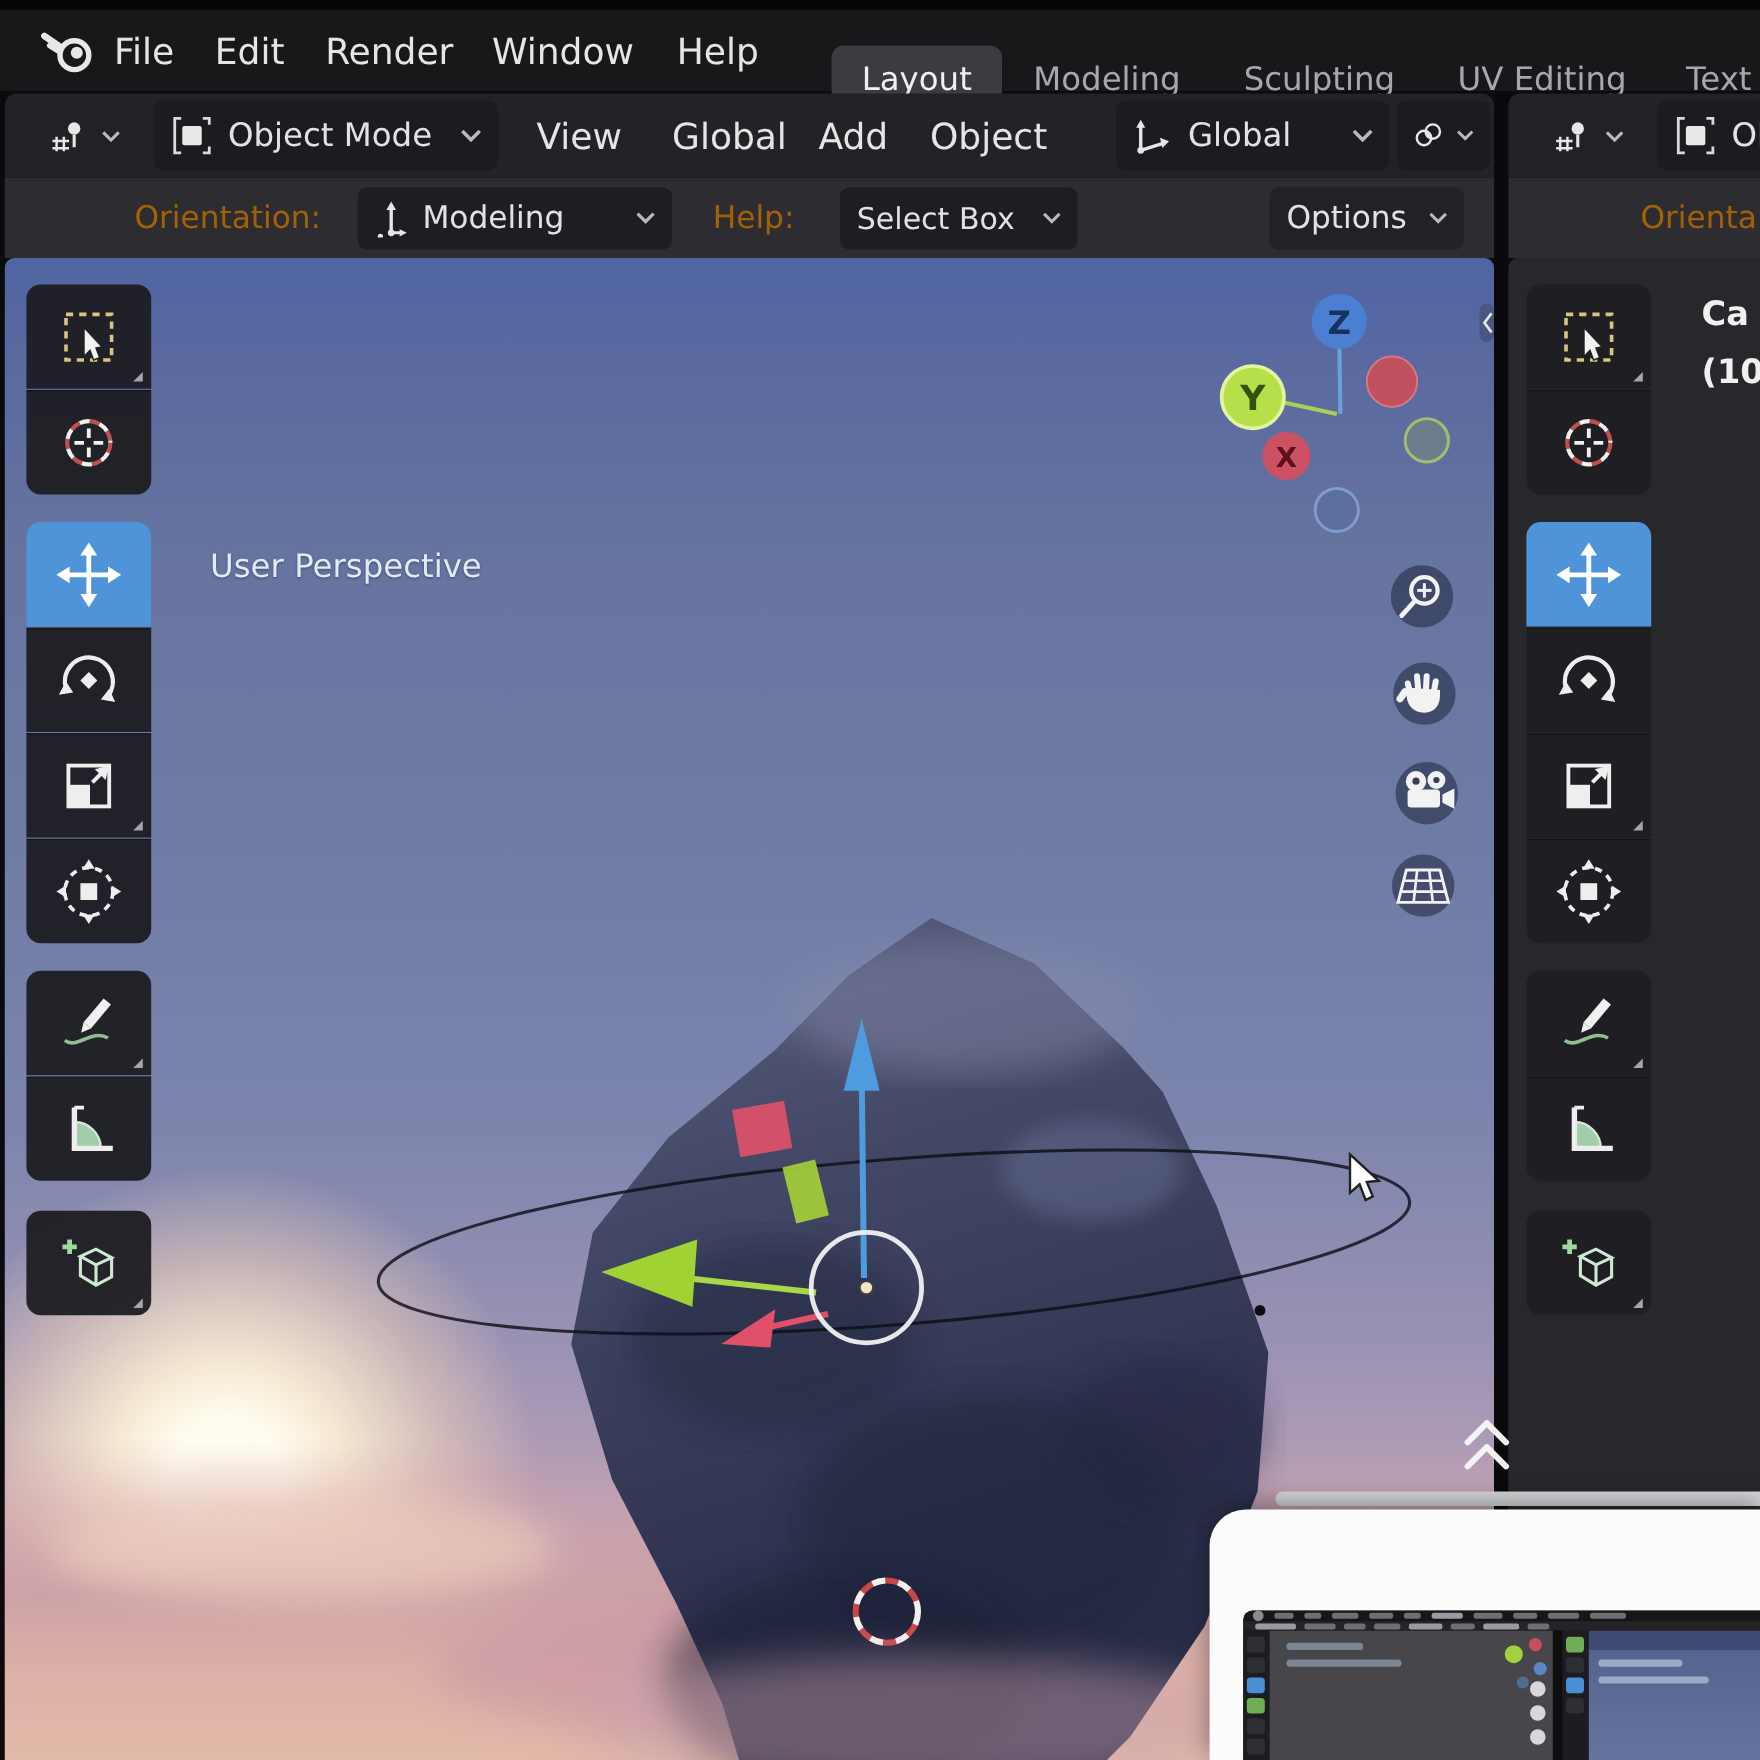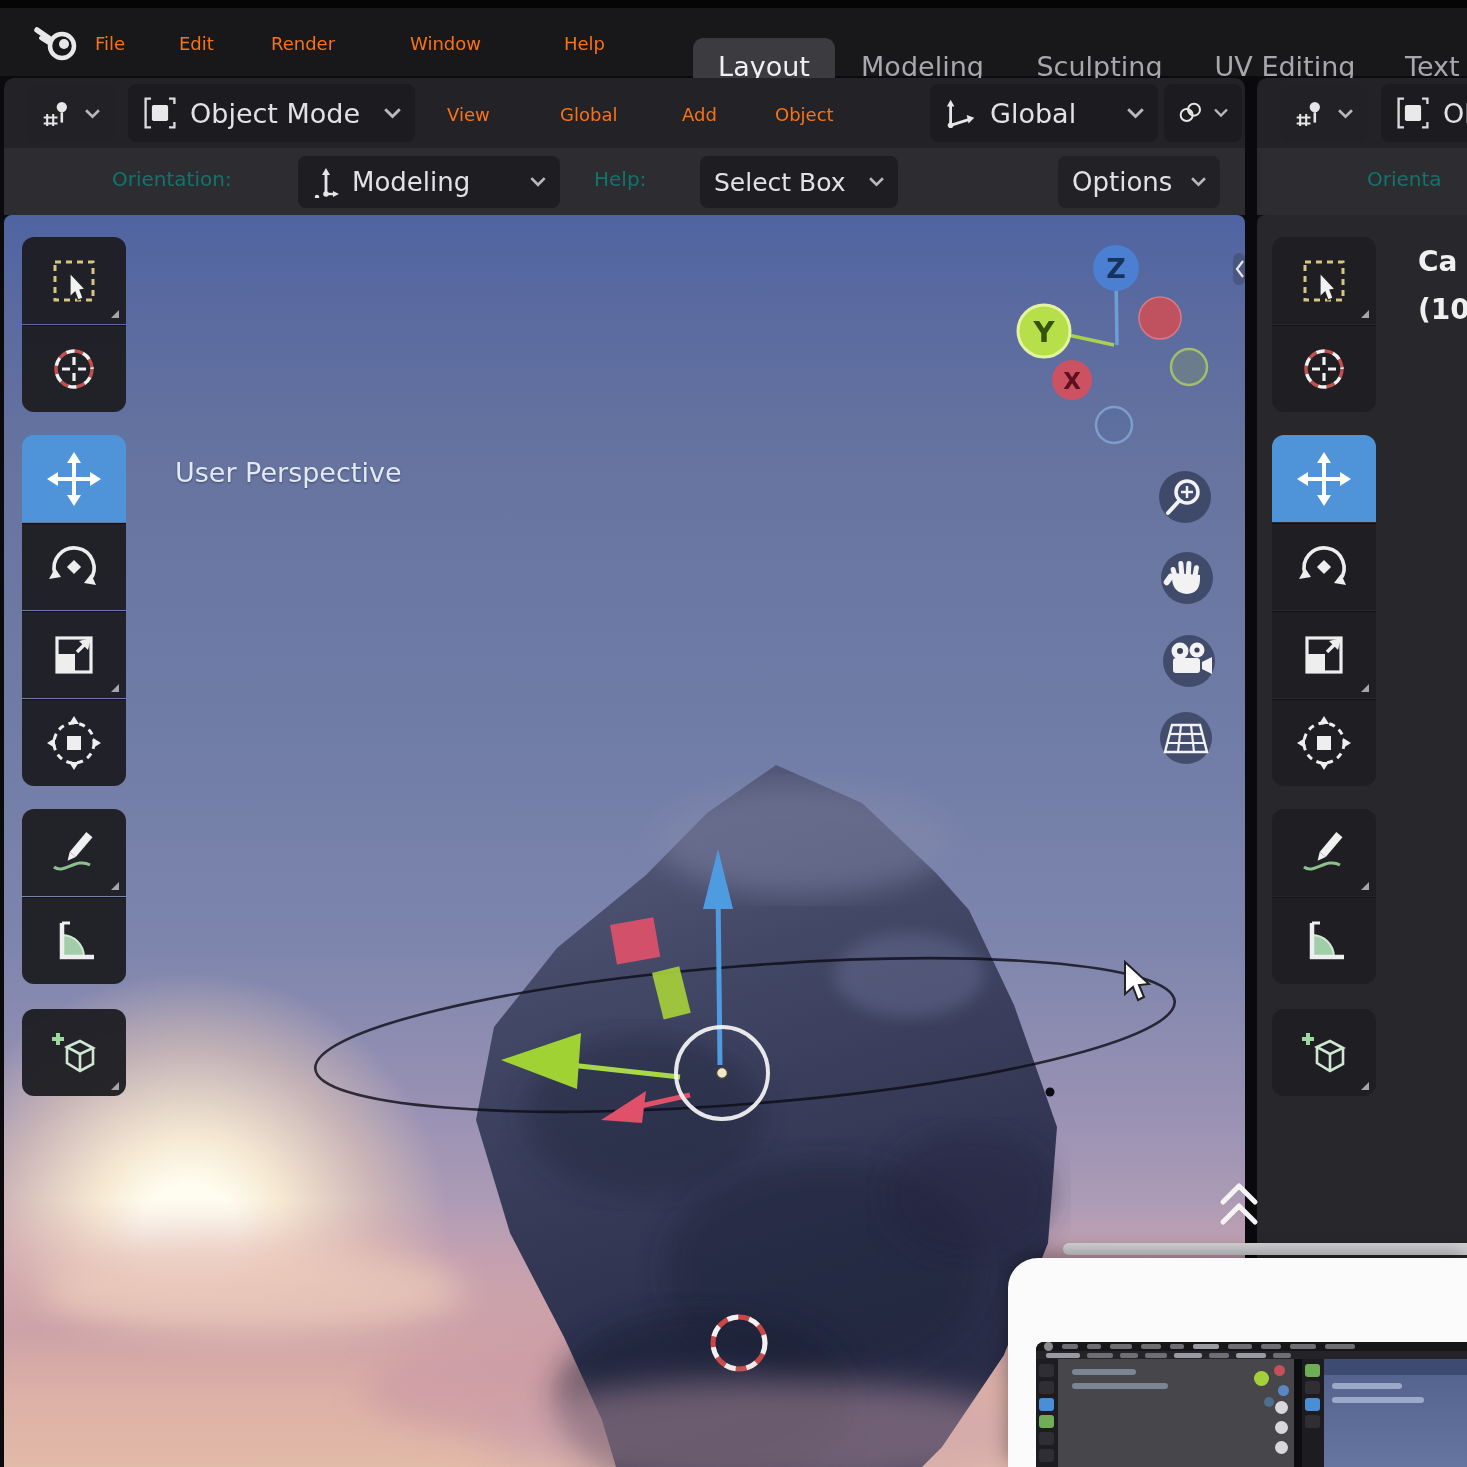--- a/index.html
+++ b/index.html
@@ -2,30 +2,30 @@
 <html><head>
 <meta charset="utf-8">
 <style>
   html,body{margin:0;padding:0;background:#000;}
   #stage{position:relative;width:1467px;height:1467px;background:#0b0b0d;overflow:hidden;
          font-family:"DejaVu Sans","Liberation Sans",sans-serif;color:#d6d6da;}
   .abs{position:absolute;}
   
   .topbar{left:0;top:0;width:1467px;height:76px;background:#18181b;}
   .topstrip{left:0;top:0;width:1467px;height:8px;background:#050505;}
-  .menu{top:27px;height:34px;line-height:34px;font-size:18px;color:#f97316;}
+  .menu{top:27px;height:34px;line-height:34px;font-size:30px;color:#e5e5e5;}
   .tab{top:19px;height:57px;line-height:57px;font-size:27px;color:#a7a7ac;text-align:center;margin-top:19px;}
   .tab.active{background:#3b3b40;border-radius:10px 10px 0 0;color:#f1f1f4;}
   
   .hdr{background:#232327;}
   .tools-row{background:#2c2c31;}
   .ddbox{background:#1c1c20;border-radius:8px;display:flex;align-items:center;gap:12px;
          padding:0 14px;box-sizing:border-box;}
   .ddtext{font-size:27px;color:#e2e2e6;white-space:nowrap;}
-  .lbl{font-size:20px;color:#0f766e;white-space:nowrap;}
+  .lbl{font-size:26px;color:#a16207;white-space:nowrap;}
   .chev{flex:0 0 auto;}
   .divider-v{left:1245px;top:76px;width:12px;height:1391px;background:#0a0a0c;}
   
   .viewport{left:4px;top:215px;width:1241px;height:1252px;overflow:hidden;border-radius:8px 8px 0 0;
     background:linear-gradient(180deg,#4f64a2 0%,#5a6aa0 7%,#66749f 20%,#6f7ca6 40%,#7d85ad 58%,#9a92b4 72%,#b59fb6 82%,#cfa9ab 92%,#dbb3a6 100%);}
   .rviewport{left:1257px;top:215px;width:210px;height:1252px;background:#28282c;overflow:hidden;border-radius:8px 0 0 0;}
   .sun{left:-75px;top:757px;width:520px;height:520px;border-radius:50%;
        background:radial-gradient(circle,#fffdf0 0 48px,rgba(255,242,214,.9) 95px,rgba(252,219,186,.45) 185px,rgba(250,210,180,0) 260px);}
   .cloudbase{left:0;top:985px;width:1241px;height:267px;
        background:linear-gradient(180deg,rgba(214,168,178,0) 0%,rgba(209,160,170,.5) 25%,#cda2a8 48%,#dcb0a6 72%,#e2baa8 100%);}

